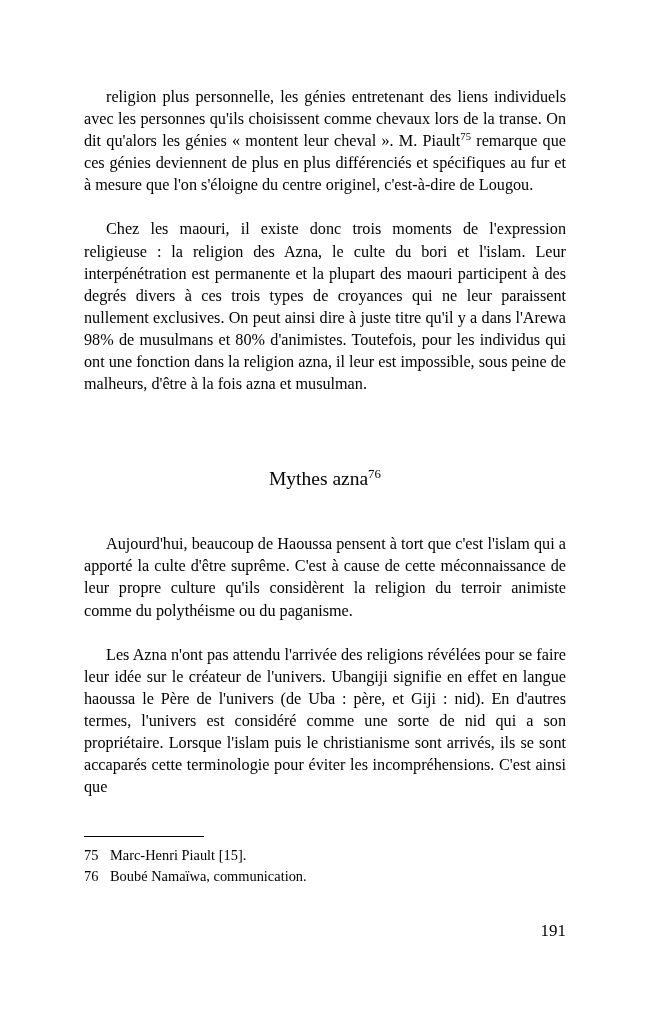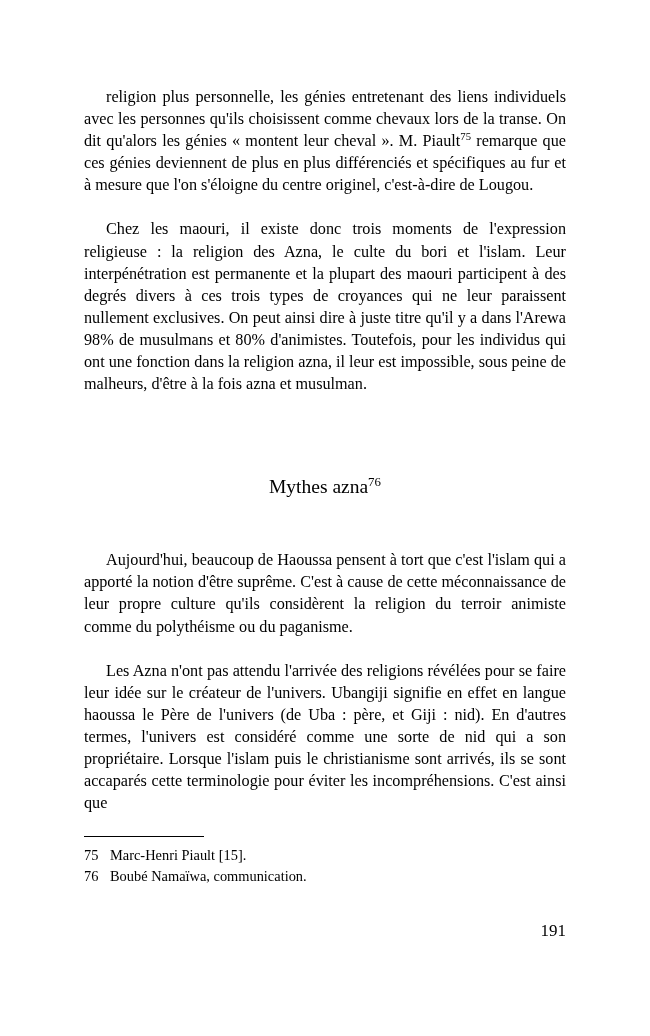--- a/index.html
+++ b/index.html
@@ -42,21 +42,21 @@
     word-spacing: 0;
     -webkit-hyphens: none;
     hyphens: none;
   }
 
   .par-gap {
     height: 22px;
   }
 
   .section-heading {
-    margin: 16px;
+    margin: 8px;
     font-size: 19.5px;
     line-height: 24px;
     font-weight: normal;
     text-align: center;
   }
 
   .heading-space-above { height: 64px; }
   .heading-space-below { height: 34px; }
 
   sup {
@@ -113,21 +113,21 @@
     <div class="par-gap"></div>
 
     <p class="body-par">Chez les maouri, il existe donc trois moments de l'expression religieuse : la religion des Azna, le culte du bori et l'islam. Leur interpénétration est permanente et la plupart des maouri participent à des degrés divers à ces trois types de croyances qui ne leur paraissent nullement exclusives. On peut ainsi dire à juste titre qu'il y a dans l'Arewa 98% de musulmans et 80% d'animistes. Toutefois, pour les individus qui ont une fonction dans la religion azna, il leur est impossible, sous peine de malheurs, d'être à la fois azna et musulman.</p>
 
     <div class="heading-space-above"></div>
 
     <h2 class="section-heading"><span>Mythes azna</span><sup>76</sup></h2>
 
     <div class="heading-space-below"></div>
 
-    <p class="body-par">Aujourd'hui, beaucoup de Haoussa pensent à tort que c'est l'islam qui a apporté la notion d'être suprême. C'est à cause de cette méconnaissance de leur propre culture qu'ils considèrent la religion du terroir animiste comme du polythéisme ou du paganisme.</p>
+    <p class="body-par">Aujourd'hui, beaucoup de Haoussa pensent à tort que c'est l'islam qui a apporté la culte d'être suprême. C'est à cause de cette méconnaissance de leur propre culture qu'ils considèrent la religion du terroir animiste comme du polythéisme ou du paganisme.</p>
 
     <div class="par-gap"></div>
 
     <p class="body-par">Les Azna n'ont pas attendu l'arrivée des religions révélées pour se faire leur idée sur le créateur de l'univers. Ubangiji signifie en effet en langue haoussa le Père de l'univers (de Uba : père, et Giji : nid). En d'autres termes, l'univers est considéré comme une sorte de nid qui a son propriétaire. Lorsque l'islam puis le christianisme sont arrivés, ils se sont accaparés cette terminologie pour éviter les incompréhensions. C'est ainsi que</p>
 
   </div>
 
   <div class="footnotes">
     <div class="footnote-rule"></div>
     <div class="footnote"><span class="fn-num">75</span><span>Marc-Henri Piault [15].</span></div>

